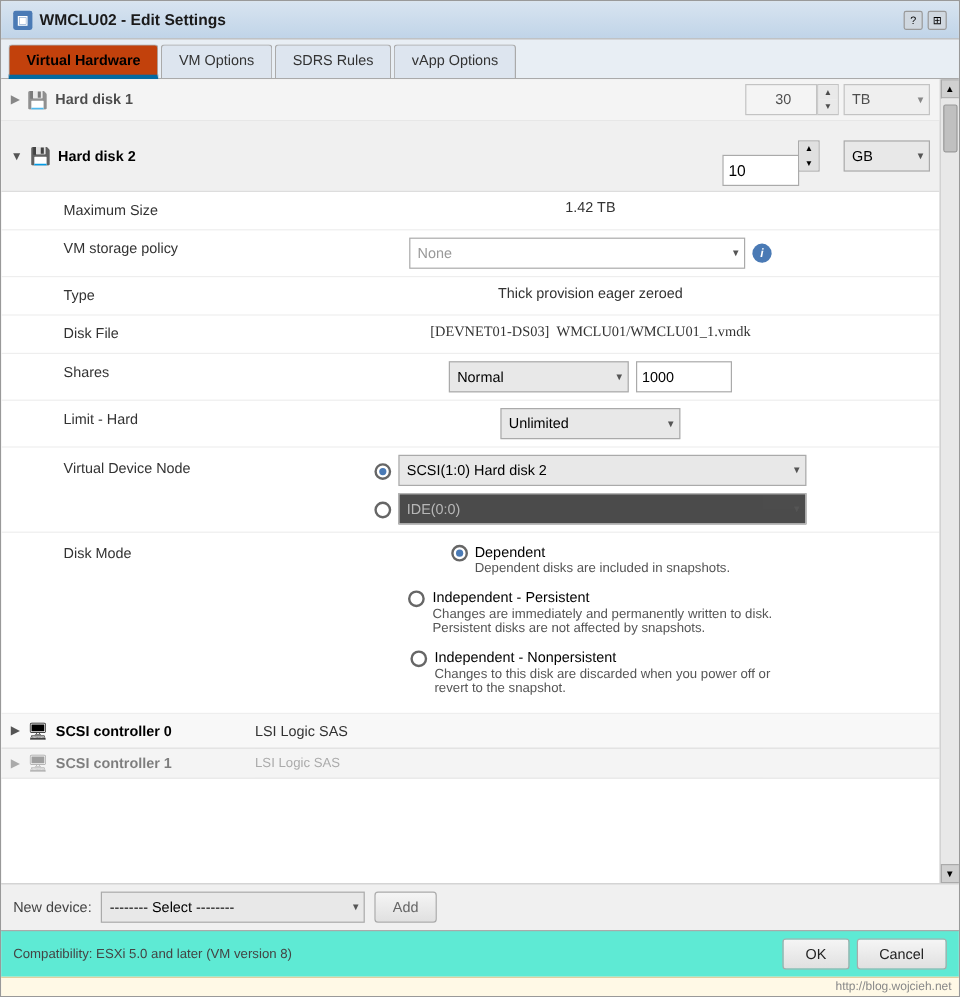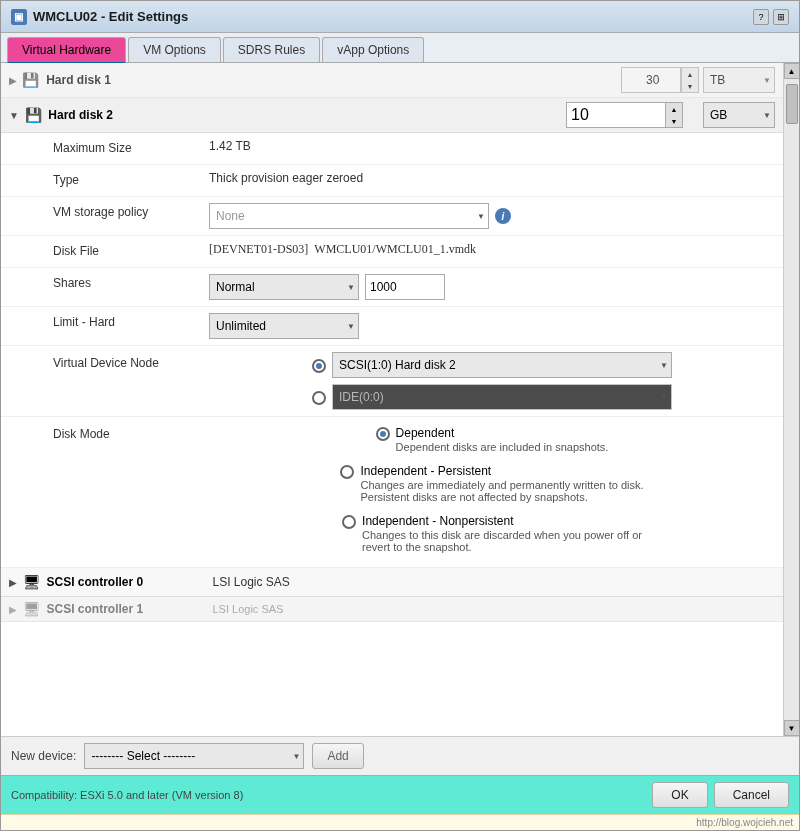--- a/index.html
+++ b/index.html
@@ -80,23 +80,23 @@
       padding: 5px 14px;
       background: #dde5ef;
       border: 1px solid #aaa;
       border-bottom: none;
       border-radius: 3px 3px 0 0;
       cursor: pointer;
       font-size: 12px;
       color: #333;
     }
     .tab.active {
-      background: #ec4899;
-      border-bottom: 1px solid #0369a1;
-      font-weight: normal;
+      background: #c2410c;
+      border-bottom: 4px solid #0369a1;
+      font-weight: bold;
       color: #000;
       margin-bottom: -1px;
     }
     .content-area {
       flex: 1;
       display: flex;
       overflow: hidden;
     }
     .scroll-content {
       flex: 1;
@@ -153,20 +153,21 @@
       display: flex;
       align-items: center;
     }
     .row-value {
       flex: 1;
       padding: 6px 8px;
       display: flex;
       align-items: center;
       gap: 6px;
       flex-wrap: wrap;
+      justify-content: center;
     }
     .hard-disk-header {
       display: flex;
       align-items: center;
       border-bottom: 1px solid #ddd;
       background: #f0f0f0;
       padding: 4px 8px;
       gap: 6px;
     }
     .expand-icon {
@@ -468,21 +469,21 @@
             </select>
           </div>
         </div>
       </div>
 
       <div class="hard-disk-header">
         <span class="expand-icon">▼</span>
         <span style="font-size:14px;">💾</span>
         <span style="font-weight:bold; font-size:12px; flex:1;">Hard disk 2</span>
         <div style="display:flex; align-items:center; gap:0;">
-          <input type="text" value="10" style="width: 100px; height: 26px; border: 1px solid rgb(170, 170, 170); padding: 2px 4px; font-size: 16px; background: white;">
+          <input type="text" value="10" style="width: 64px; height: 26px; border: 1px solid rgb(170, 170, 170); padding: 2px 4px; font-size: 13px; background: white; margin-top: 24px;">
           <div class="spinner" style="border:1px solid #aaa; margin-left:-1px;">
             <button class="spinner-btn">▲</button>
             <button class="spinner-btn">▼</button>
           </div>
         </div>
         <div style="width:8px;"></div>
         <div class="gb-select-wrapper">
           <select>
             <option>GB</option>
             <option>TB</option>
@@ -492,35 +493,35 @@
       </div>
 
       <div class="row">
         <div class="row-label">Maximum Size</div>
         <div class="row-value">
           <span class="static-text">1.42 TB</span>
         </div>
       </div>
 
       <div class="row">
-        <div class="row-label">Type</div>
-        <div class="row-value">
-          <span class="static-text">Thick provision eager zeroed</span>
-        </div>
-      </div>
-
-      <div class="row">
         <div class="row-label">VM storage policy</div>
         <div class="row-value">
           <div class="select-wrapper" style="width:280px;">
             <select style="width:280px; background:white; color:#999;">
               <option>None</option>
             </select>
           </div>
           <div class="info-icon">i</div>
+        </div>
+      </div>
+
+      <div class="row">
+        <div class="row-label">Type</div>
+        <div class="row-value">
+          <span class="static-text">Thick provision eager zeroed</span>
         </div>
       </div>
 
       <div class="row">
         <div class="row-label">Disk File</div>
         <div class="row-value" style="flex-direction:row; align-items:flex-start;font-family:Liberation Serif, serif;">
           <span class="static-text">[DEVNET01-DS03]</span>
           <span class="static-text">WMCLU01/WMCLU01_1.vmdk</span>
         </div>
       </div>

